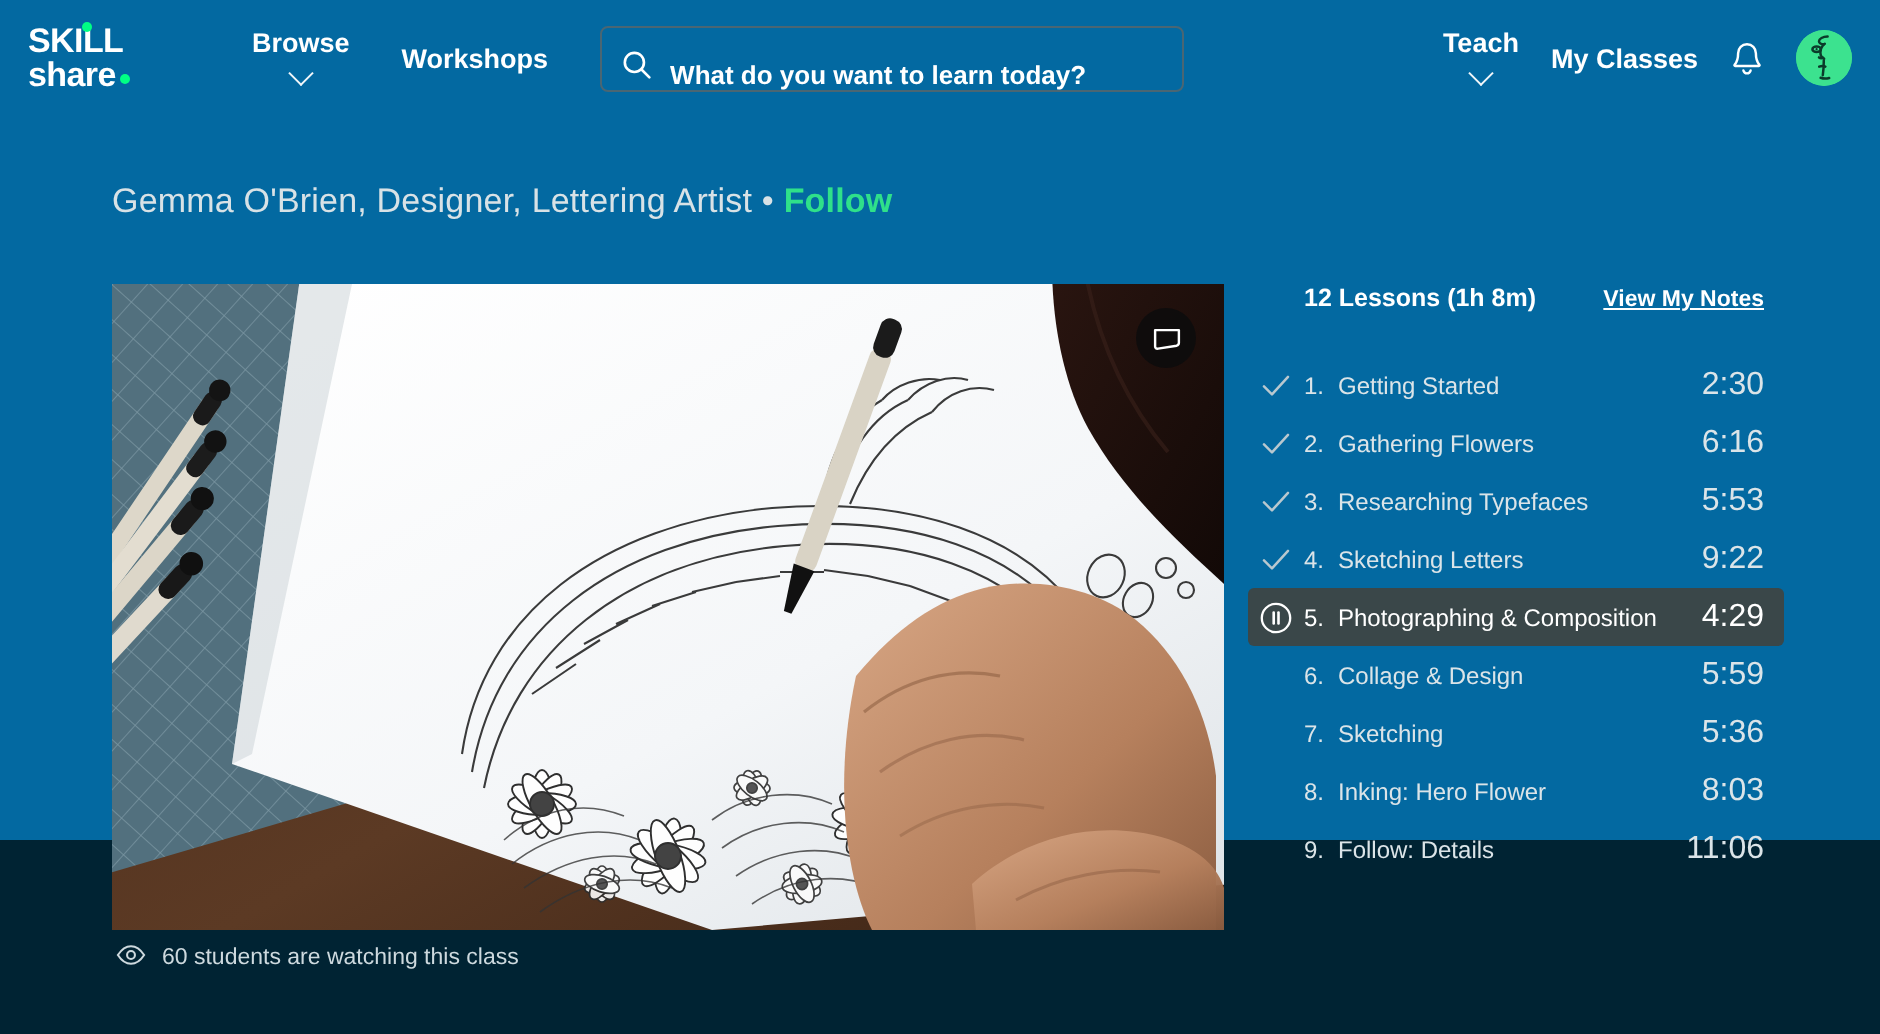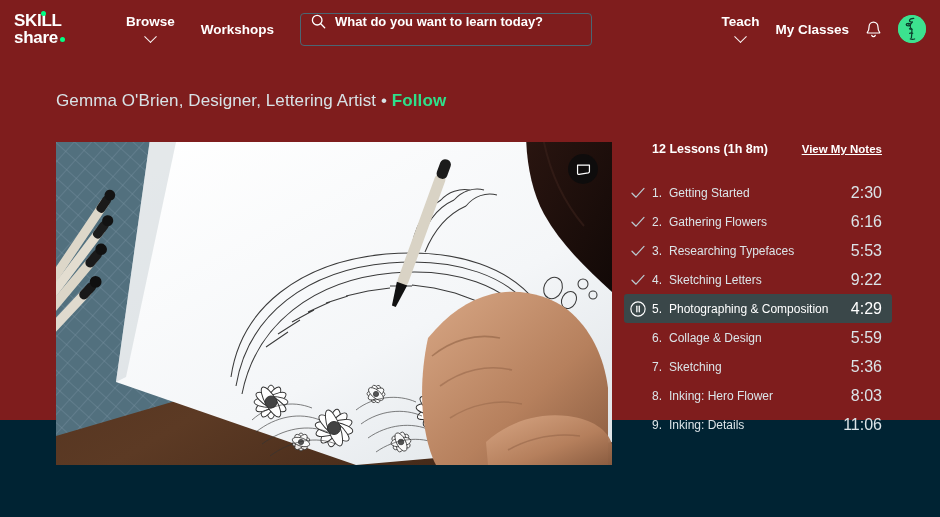--- a/index.html
+++ b/index.html
@@ -14,21 +14,21 @@
     background: #002333;
     font-family: "Liberation Sans", sans-serif;
     color: #ffffff;
     -webkit-font-smoothing: antialiased;
   }
 
   .page {
     position: relative;
     width: 940px;
     height: 420px;
-    background: #7f1d1d;
+    background: #0369a1;
   }
 
   
   .topnav {
     position: absolute;
     top: 0; left: 0;
     width: 940px;
     height: 58px;
     display: flex;
     align-items: center;
@@ -100,21 +100,21 @@
     opacity: 0.95;
   }
 
   .searchbar {
     margin-left: 26px;
     width: 292px;
     height: 33px;
     border: 1px solid #4a6673;
     border-radius: 4px;
     display: flex;
-    align-items: flex-start;
+    align-items: flex-end;
     padding: 0 10px;
     gap: 9px;
     background: transparent;
     cursor: text;
   }
   .searchbar svg { flex: 0 0 auto; }
   .search-input {
     border: none;
     outline: none;
     background: transparent;
@@ -572,20 +572,29 @@
       </svg>
     </div>
 
     <div class="cast-btn">
       <svg width="15" height="13" viewBox="0 0 16 14" fill="none">
         <path d="M1.6 2.2 H14.4 V9.2 Q14.4 10.2 13.2 10.6 L3.2 12.2 Q1.6 12.4 1.6 11.1 Z" stroke="#ffffff" stroke-width="1.3" stroke-linejoin="round"></path>
       </svg>
     </div>
   </div>
 
+  <div class="watching-row">
+    <span>
+      <svg width="15" height="11" viewBox="0 0 16 11" fill="none">
+        <path d="M1 5.5 C3.2 2.1 5.6 0.8 8 0.8 C10.4 0.8 12.8 2.1 15 5.5 C12.8 8.9 10.4 10.2 8 10.2 C5.6 10.2 3.2 8.9 1 5.5 Z" stroke="#cdd9de" stroke-width="1.1"></path>
+        <circle cx="8" cy="5.5" r="2.1" stroke="#cdd9de" stroke-width="1.1"></circle>
+      </svg>
+    </span>
+    <span class="watching-text">60 students are watching this class</span>
+  </div>
 
   <div class="lessons">
     <div class="lessons-head">
       <span class="lessons-count">12 Lessons (1h 8m)</span>
       <span class="notes-link">View My Notes</span>
     </div>
     <div class="lesson-list" id="lesson-list">
         <div class="lesson-row">
           <div class="lesson-icon">
             <svg width="14" height="12" viewBox="0 0 14 12" fill="none">
@@ -652,19 +661,19 @@
         </div>
         <div class="lesson-row">
           <div class="lesson-icon"></div>
           <span class="lesson-num">8.</span>
           <span class="lesson-title">Inking: Hero Flower</span>
           <span class="lesson-time">8:03</span>
         </div>
         <div class="lesson-row">
           <div class="lesson-icon"></div>
           <span class="lesson-num">9.</span>
-          <span class="lesson-title">Inking: Details</span>
+          <span class="lesson-title">Follow: Details</span>
           <span class="lesson-time">11:06</span>
         </div>
       </div>
   </div>
 
 </div>
 
 </body></html>

